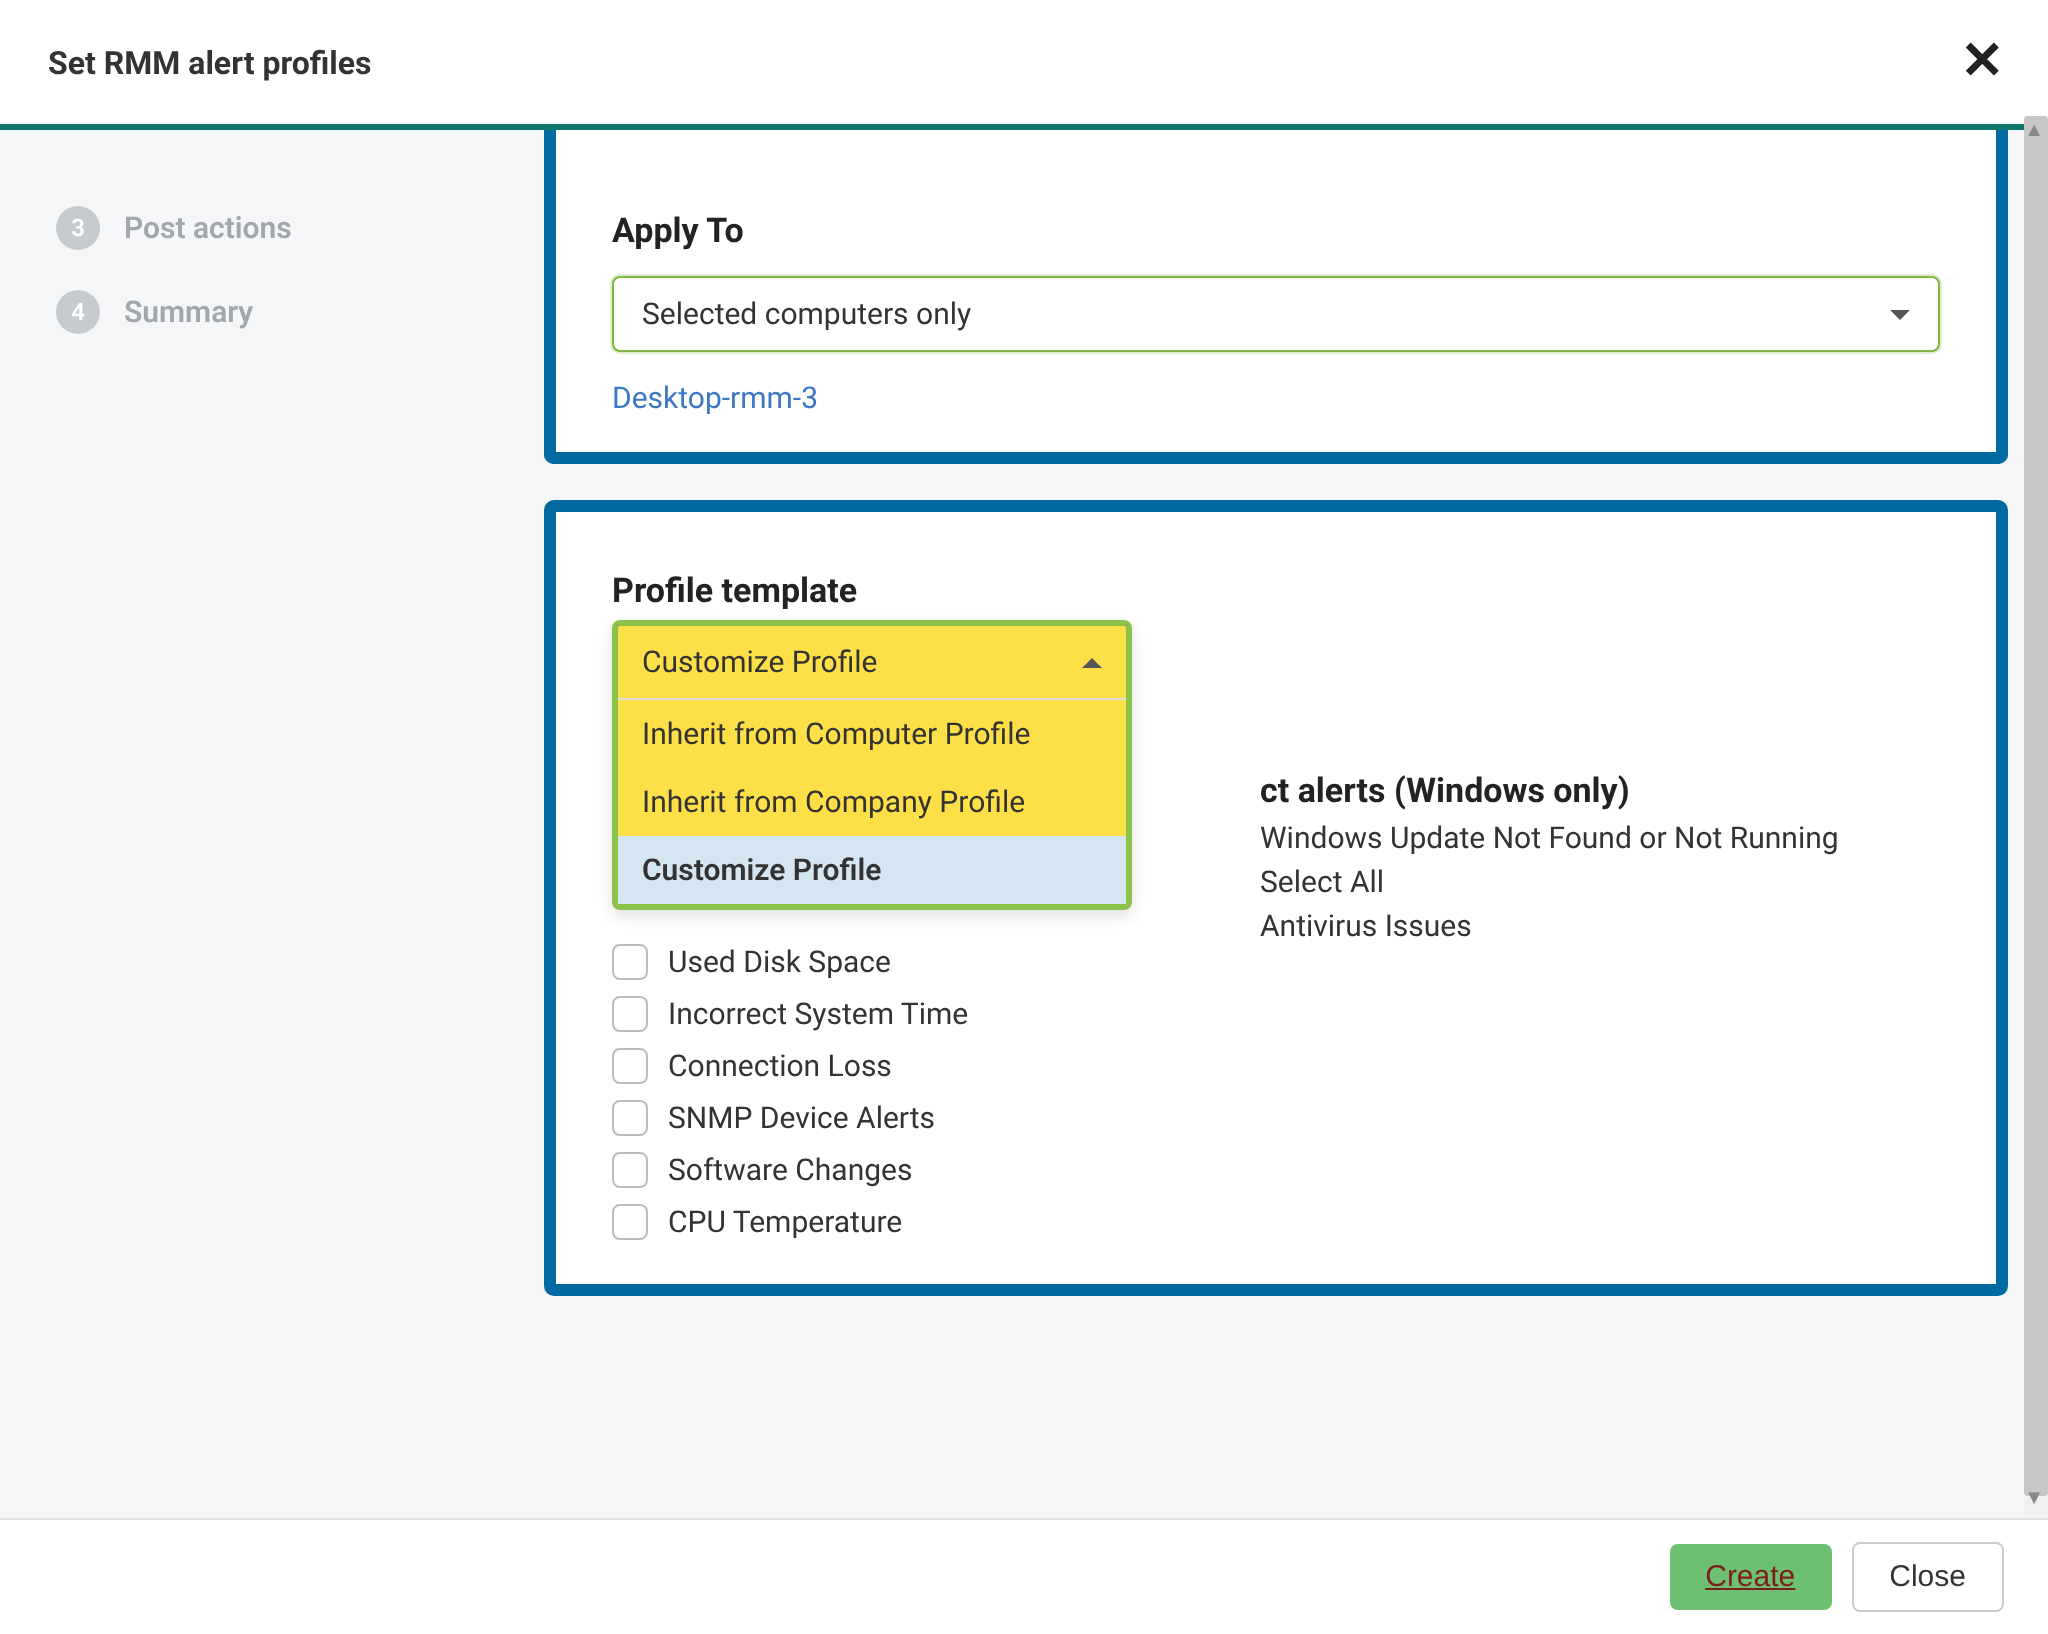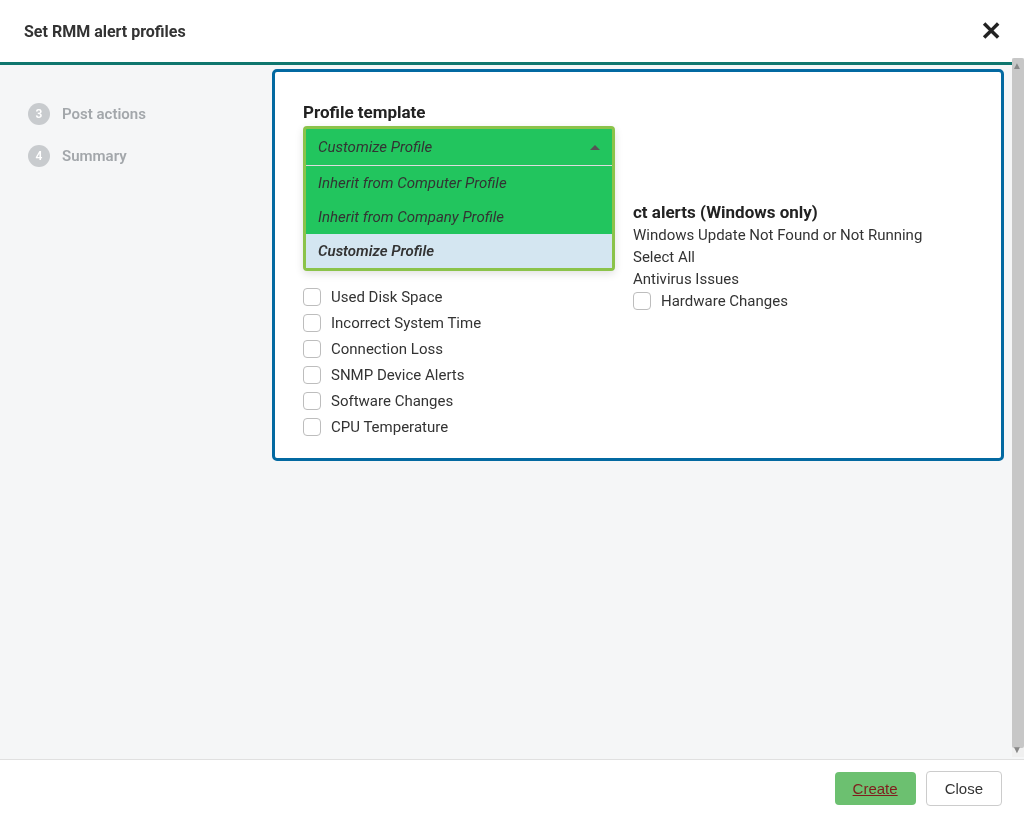--- a/index.html
+++ b/index.html
@@ -76,21 +76,21 @@
     .main {
       flex: 1;
       background: #f5f6f7;
       padding: 4px 20px 20px 22px;
       overflow-y: auto;
       position: relative;
     }
 
     .panel {
       background: #fff;
-      border: 3px solid #0369a1;
+      border: 6px solid #0369a1;
       border-radius: 5px;
       margin-bottom: 18px;
       padding: 24px 28px 22px 28px;
     }
     .panel.top-chunk {
       border-top: none;
       border-top-left-radius: 0;
       border-top-right-radius: 0;
       padding-top: 10px;
       padding-bottom: 18px;
@@ -129,25 +129,24 @@
     .linkish {
       color: #3b78c4;
       font-size: 15px;
       margin-top: 14px;
       display: inline-block;
     }
 
     
     .dropdown-wrap {
       position: relative;
-      width: 312px;
+      width: 260px;
       border: 3px solid #8bc34a;
       border-radius: 4px;
-      background: #22c55e;
-      font-style: italic;
+      background: #fde047;
     }
     .dd-selected {
       display: flex;
       justify-content: space-between;
       align-items: center;
       padding: 9px 12px;
       font-size: 15px;
       cursor: pointer;
     }
     .caret-up {
@@ -277,20 +276,29 @@
       <span>Post actions</span>
     </div>
     <div class="step">
       <span class="step-num">4</span>
       <span>Summary</span>
     </div>
   </div>
 
   <div class="main">
 
+    <div class="panel top-chunk">
+      <div style="height:26px"></div>
+      <div class="section-heading">Apply To</div>
+      <div class="form-select">
+        <span>Selected computers only</span>
+        <span class="caret-down"></span>
+      </div>
+      <a class="linkish">Desktop-rmm-3</a>
+    </div>
 
     <div class="panel profile-panel">
       <div class="section-heading">Profile template</div>
       <div class="profile-panel-inner-spacer"></div>
 
       <div class="dropdown-wrap">
         <div class="dd-selected">
           <span>Customize Profile</span>
           <span class="caret-up"></span>
         </div>
@@ -337,24 +345,20 @@
             <span style="margin-left:-10px">Windows Update Not Found or Not Running</span>
           </div>
           <div class="chk-row" style="margin-top:4px">
             <span style="width:0"></span>
             <span style="margin-left:-10px">Select All</span>
           </div>
           <div class="chk-row" style="margin-top:4px">
             <span style="width:0"></span>
             <span style="margin-left:-10px">Antivirus Issues</span>
           </div>
-          <div class="chk-row" style="margin-top:4px">
-            <span class="chk"></span>
-            <span>Hardware Changes</span>
-          </div>
         </div>
       </div>
 
     </div>
 
   </div>
 </div>
 
 <div class="scroll-track">
   <div class="scroll-thumb"></div>

